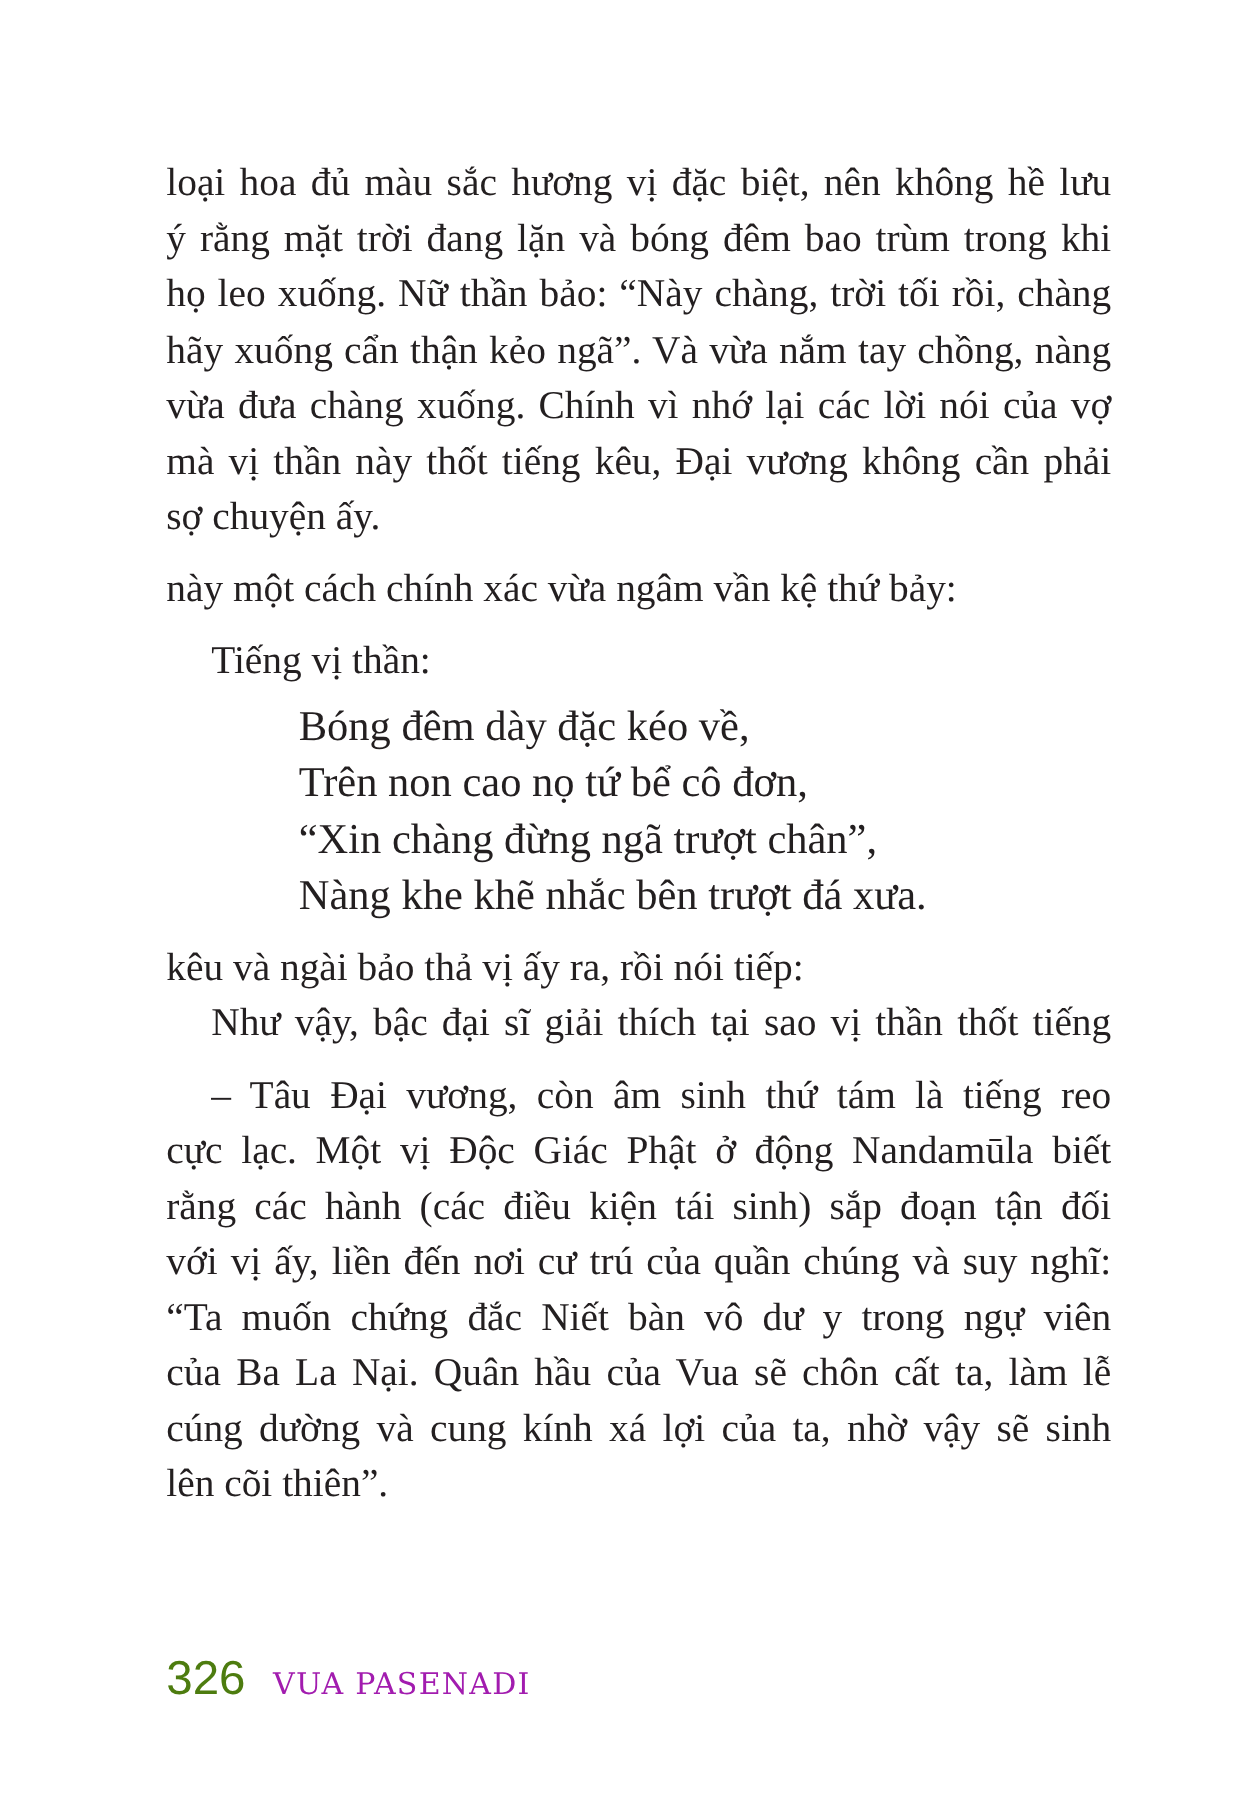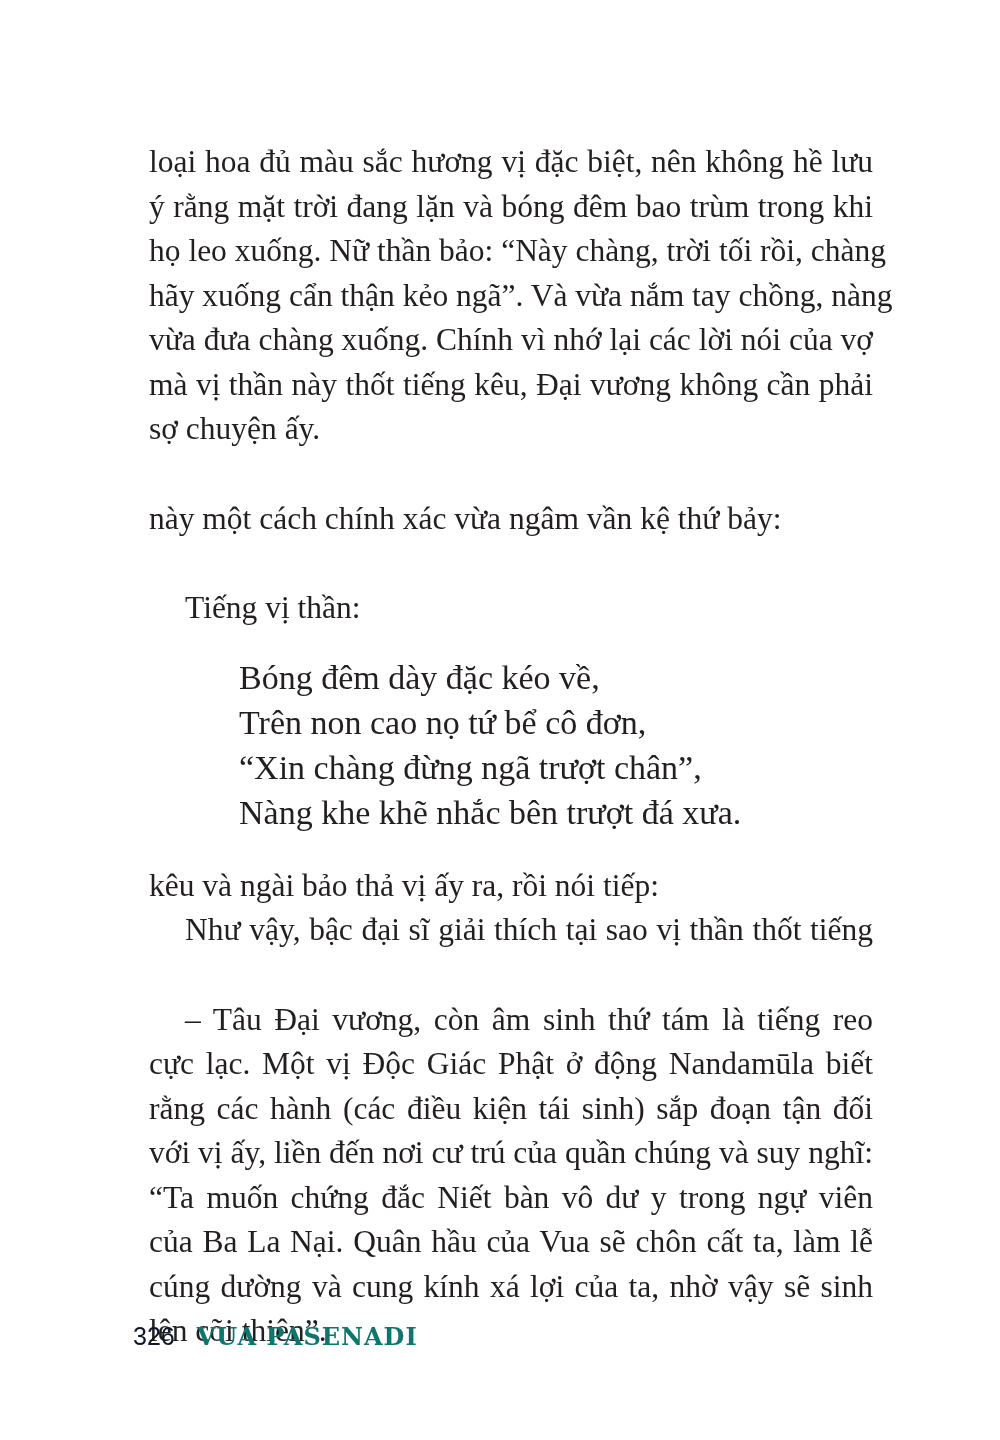--- a/index.html
+++ b/index.html
@@ -17,21 +17,21 @@
     }
     .page-body {
       position: absolute;
       left: 133px;
       top: 124px;
       width: 756px;
     }
     .para {
       font-size: 31.5px;
       line-height: 44.5px;
-      margin: 16px;
+      margin: 0;
       text-align: justify;
       text-align-last: left;
     }
     .para .line {
       display: block;
       text-align: justify;
       text-align-last: justify;
       white-space: nowrap;
     }
     .para .line.last {
@@ -54,30 +54,30 @@
     .footer {
       position: absolute;
       left: 133px;
       top: 1322px;
       display: flex;
       align-items: baseline;
       gap: 22px;
     }
     .page-number {
       font-family: "Liberation Sans", "DejaVu Sans", sans-serif;
-      font-size: 25px;
-      color: #0f172a;
+      font-size: 38px;
+      color: #4d7c0f;
     }
     .running-title {
       font-family: "DejaVu Serif", serif;
       font-size: 24px;
       letter-spacing: 1px;
-      color: #0f766e;
+      color: #a21caf;
       font-variant: small-caps;
-      font-weight: bold;
+      font-weight: normal;
     }
   </style>
 </head>
 <body>
 
 <div class="page-body">
 
   <p class="para">
     <span class="line">loại hoa đủ màu sắc hương vị đặc biệt, nên không hề lưu</span>
     <span class="line">ý rằng mặt trời đang lặn và bóng đêm bao trùm trong khi</span>

